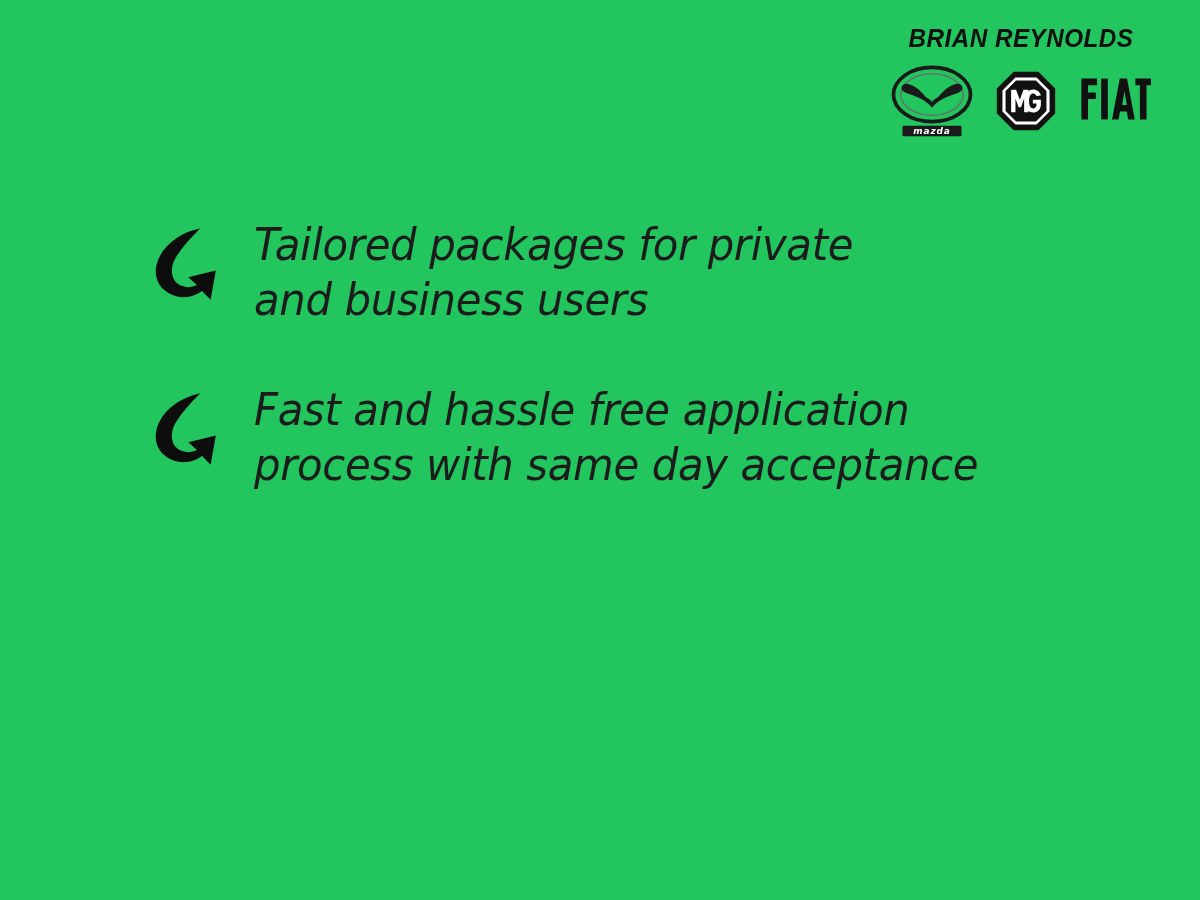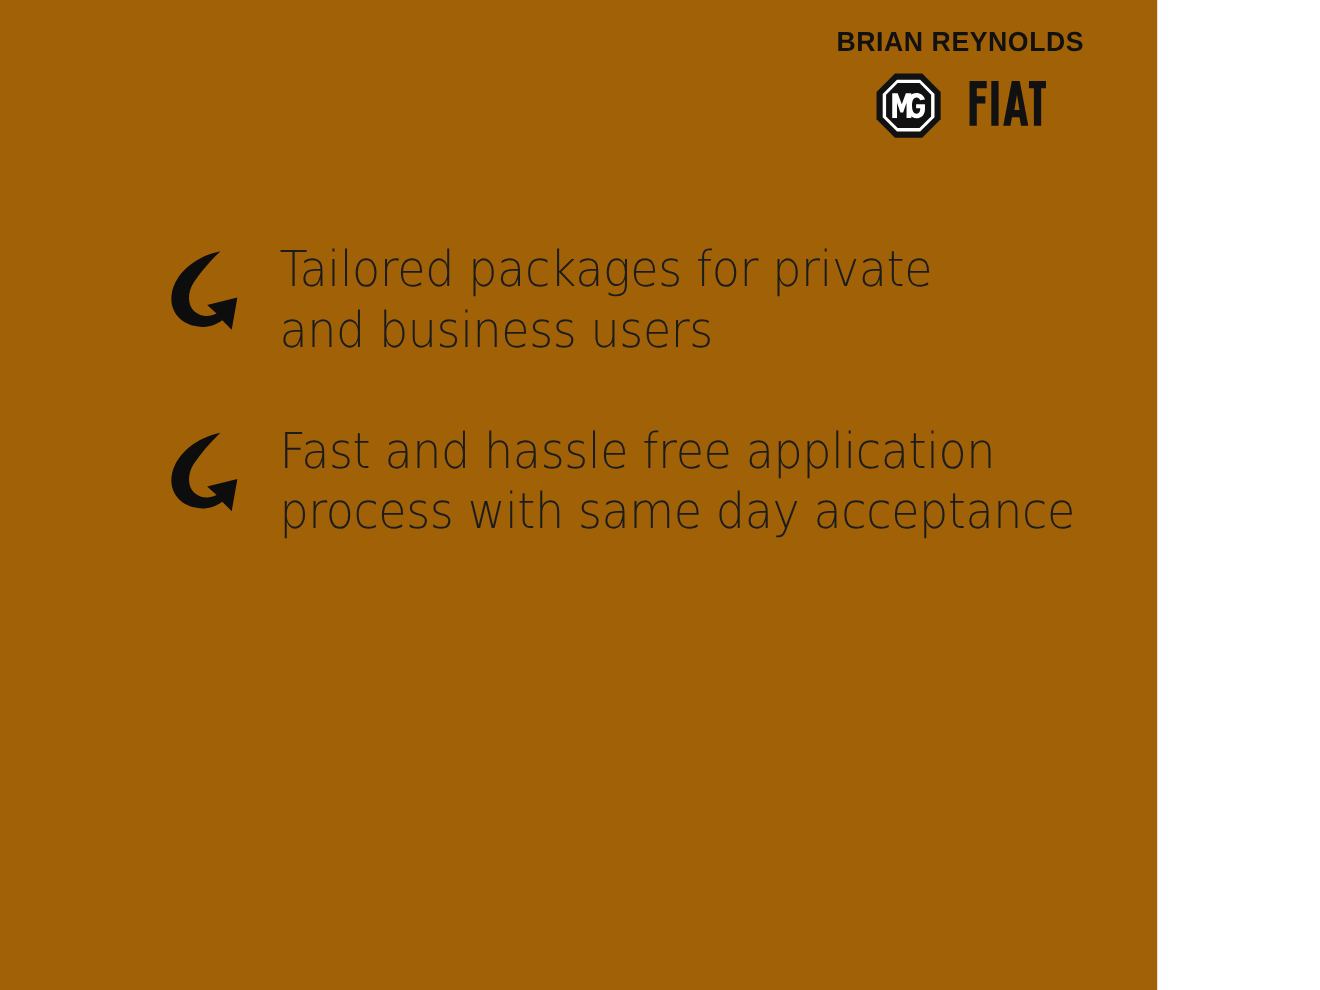--- a/index.html
+++ b/index.html
@@ -11,23 +11,24 @@
     width: 1200px;
     height: 900px;
     background: #ffffff;
     font-family: "Liberation Sans", sans-serif;
     overflow: hidden;
     position: relative;
   }
 
   .slide {
     position: relative;
-    width: 1052px;
+    width: 1200px;
     height: 900px;
-    background: #a16207;
+    background: #22c55e;
+    font-style: italic;
   }
 
   
   .brand-block {
     position: absolute;
     top: 26px;
     right: 48px;
     width: 262px;
     display: flex;
     flex-direction: column;
@@ -109,20 +110,35 @@
 <body>
 
 <div class="slide">
 
   <div class="brand-block">
 
     <div class="brand-name">BRIAN REYNOLDS</div>
 
     <div class="logo-row">
 
+      <span class="logo logo-mazda">
+        <svg viewBox="0 0 100 90" xmlns="http://www.w3.org/2000/svg" aria-label="Mazda">
+          <ellipse cx="50" cy="36" rx="47" ry="33" fill="none" stroke="#1a1a1a" stroke-width="4.5"></ellipse>
+          <ellipse cx="50" cy="36" rx="38" ry="25.5" fill="none" stroke="#6a6a6a" stroke-width="1.6"></ellipse>
+          <path d="M50 52 C50 52 43 35 28 26 C20 21 14 22 13 27 C12 32 18 34 24 36 C33 39 44 44 50 52 Z" fill="#1a1a1a"></path>
+          <path d="M50 52 C50 52 57 35 72 26 C80 21 86 22 87 27 C88 32 82 34 76 36 C67 39 56 44 50 52 Z" fill="#1a1a1a"></path>
+          <path d="M50 52 C47 46 42 41 36 37 C43 39 48 42 50 45 C52 42 57 39 64 37 C58 41 53 46 50 52 Z" fill="#1a1a1a"></path>
+          <g fill="#1a1a1a">
+            <rect x="14" y="74" width="72" height="13" rx="1.5"></rect>
+          </g>
+          <g fill="#ffffff" font-family="DejaVu Sans, sans-serif" font-size="11" font-weight="700" letter-spacing="1">
+            <text x="50" y="84.5" text-anchor="middle">mazda</text>
+          </g>
+        </svg>
+      </span>
 
       <span class="logo logo-mg">
         <svg viewBox="0 0 100 100" xmlns="http://www.w3.org/2000/svg" aria-label="MG">
           <polygon points="30,3 70,3 97,30 97,70 70,97 30,97 3,70 3,30" fill="#111111"></polygon>
           <polygon points="33,12 67,12 88,33 88,67 67,88 33,88 12,67 12,33" fill="#ffffff"></polygon>
           <polygon points="34,17 66,17 83,34 83,66 66,83 34,83 17,66 17,34" fill="#111111"></polygon>
           <g fill="#ffffff">
 
             <path d="M26 32 h8 l6 16 l6 -16 h8 v36 h-7 v-22 l-5 14 h-4 l-5 -14 v22 h-7 z"></path>
 

